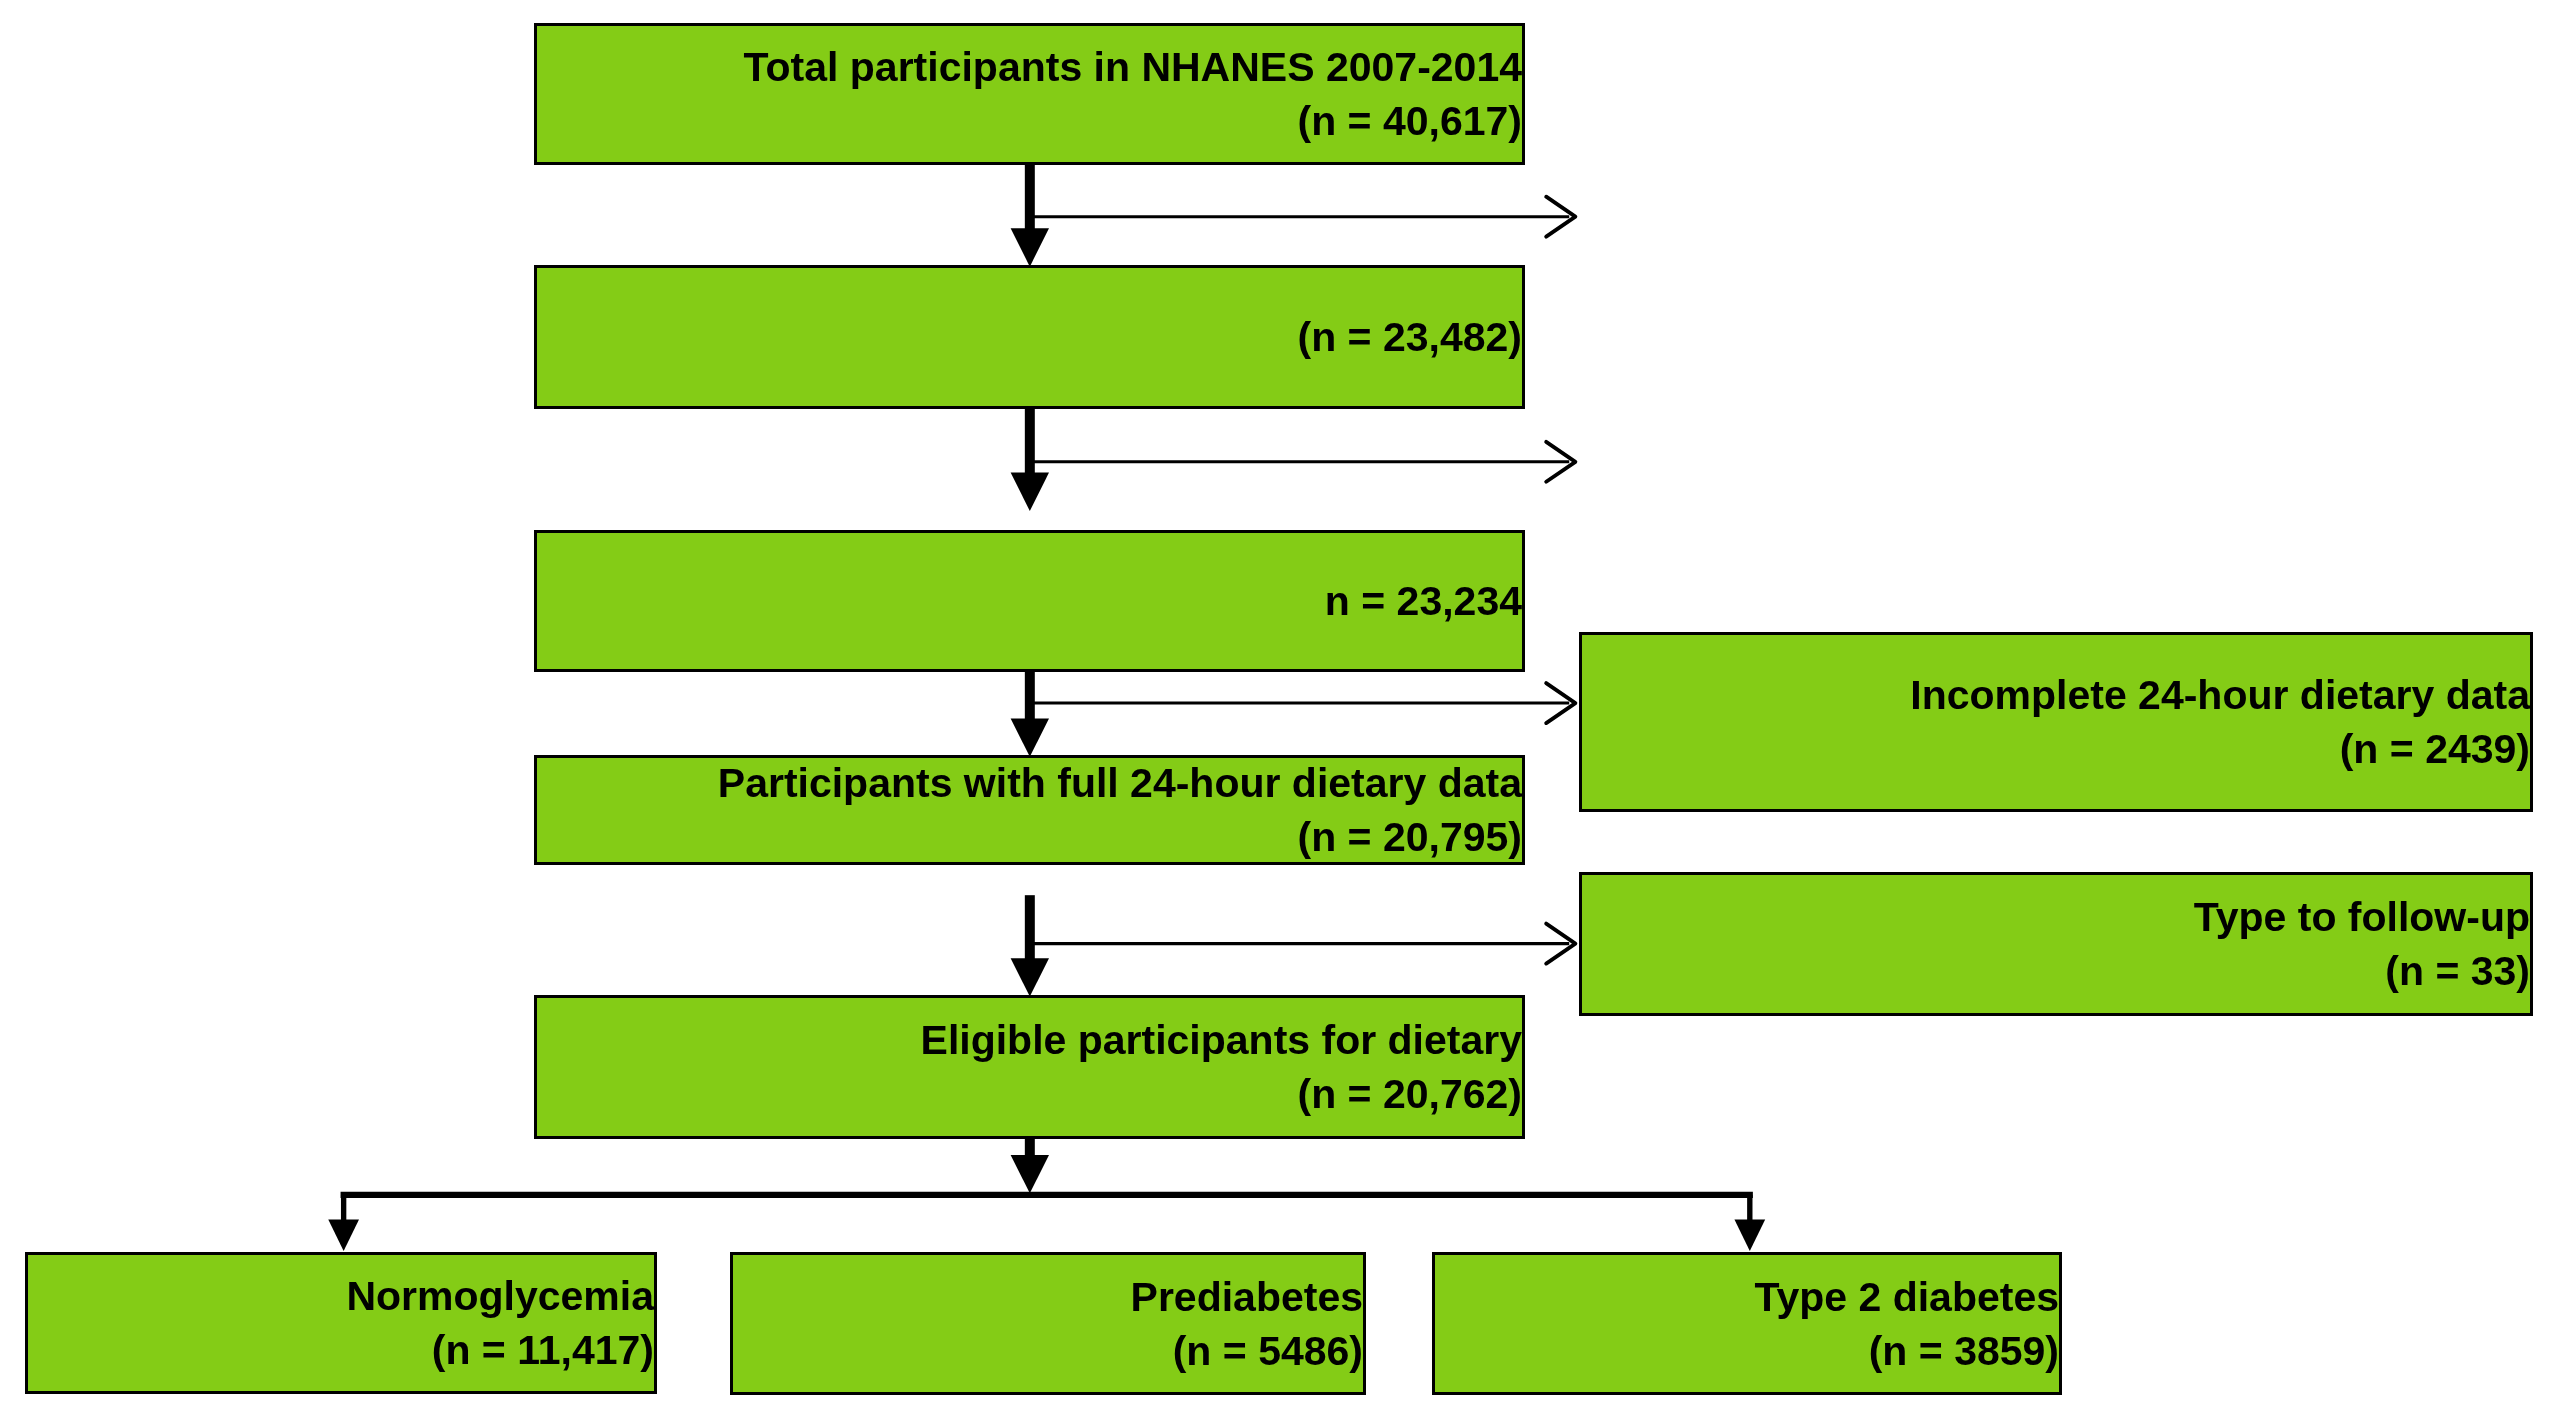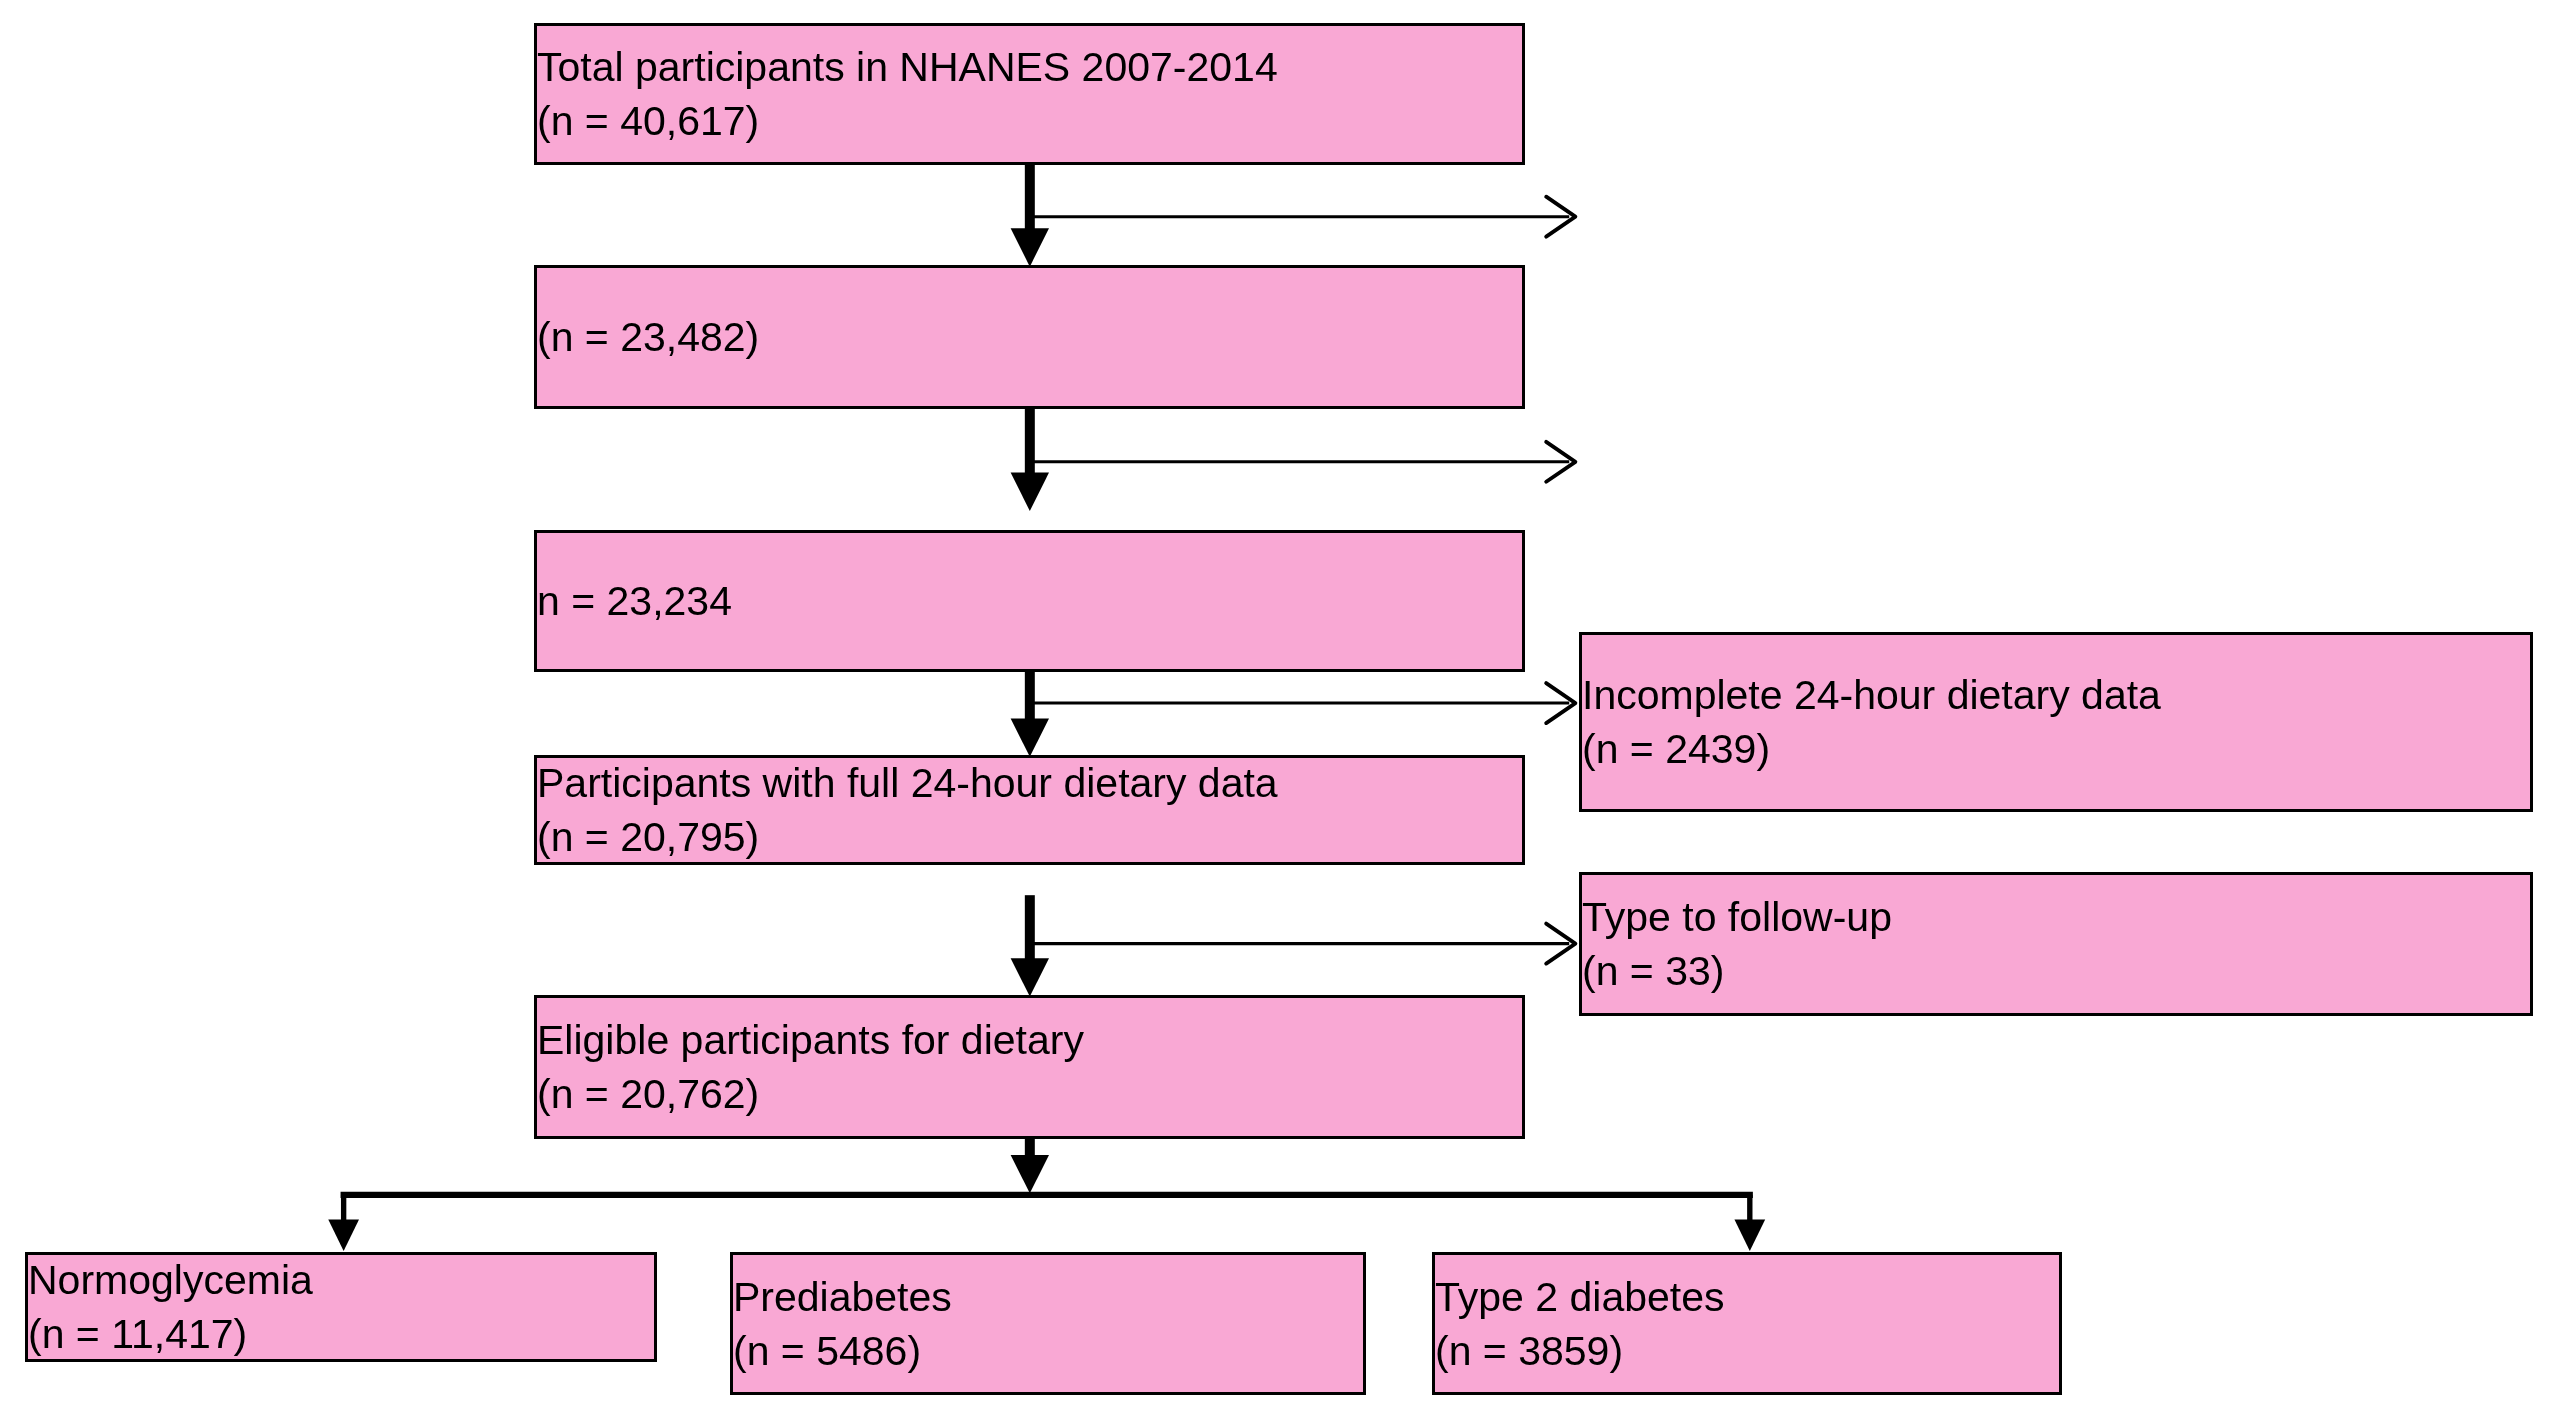--- a/index.html
+++ b/index.html
@@ -14,29 +14,30 @@
   }
   .connector-layer{
     position:absolute;
     left:0;top:0;
     width:2576px;height:1420px;
   }
   .box{
     position:absolute;
     box-sizing:border-box;
     border:3.1px solid #000000;
-    background:#f9a8d4;
+    background:#84cc16;
     display:flex;
     flex-direction:column;
     justify-content:center;
-    align-items:flex-start;
+    align-items:flex-end;
     text-align:center;
     font-size:41px;
     line-height:54px;
     white-space:nowrap;
+    font-weight:bold;
   }
   .box .line{display:block;}
 </style>
 </head>
 <body>
 
 <div class="canvas">
 
   <svg class="connector-layer" viewBox="0 0 3352 1848" xmlns="http://www.w3.org/2000/svg">
 
@@ -104,21 +105,21 @@
   <div class="box" style="left:1579px;top:632px;width:954px;height:180px">
     <div class="line">Incomplete 24-hour dietary data</div>
     <div class="line">(n = 2439)</div>
   </div>
 
   <div class="box" style="left:1579px;top:872px;width:954px;height:144px">
     <div class="line">Type to follow-up</div>
     <div class="line">(n = 33)</div>
   </div>
 
-  <div class="box" style="left:25px;top:1252px;width:632px;height:110px">
+  <div class="box" style="left:25px;top:1252px;width:632px;height:142px">
     <div class="line">Normoglycemia</div>
     <div class="line">(n = 11,417)</div>
   </div>
 
   <div class="box" style="left:730px;top:1252px;width:636px;height:143px">
     <div class="line">Prediabetes</div>
     <div class="line">(n = 5486)</div>
   </div>
 
   <div class="box" style="left:1432px;top:1252px;width:630px;height:143px">

